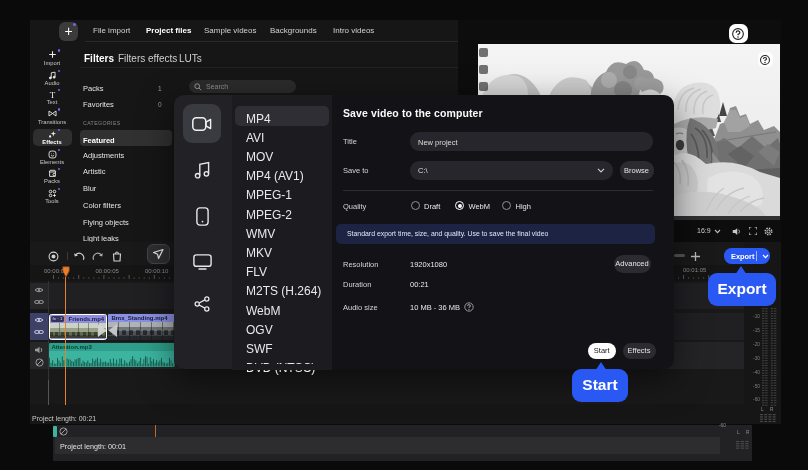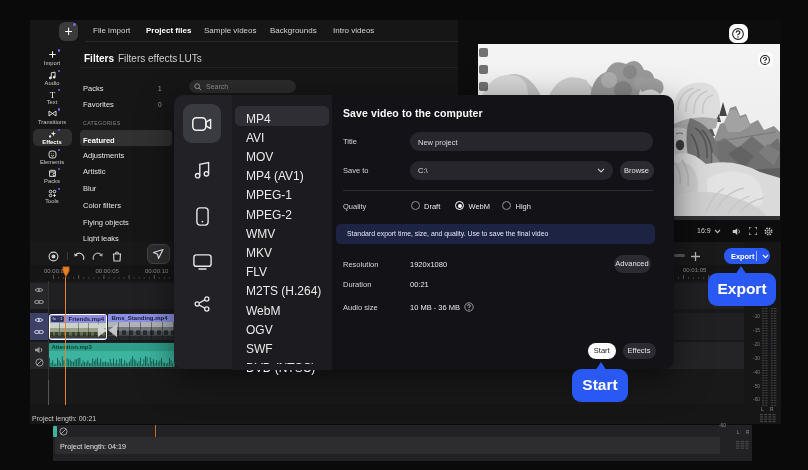--- a/index.html
+++ b/index.html
@@ -762,21 +762,21 @@
 <div class="ab" style="left:53px;top:425px;width:699px;height:36px;background:#222224;z-index:1"></div>
 <div class="ab" style="left:53px;top:425.5px;width:3.5px;height:11px;background:#3cb4a0;border-radius:1px;z-index:2"></div>
 <div class="ab" style="left:59px;top:426.5px;z-index:2">
     <svg width="9" height="9" viewBox="0 0 9 9">
       <circle cx="4.5" cy="4.5" r="3.6" fill="none" stroke="#9a9a9a" stroke-width="1"></circle>
       <line x1="2" y1="7" x2="7" y2="2" stroke="#9a9a9a" stroke-width="1"></line>
     </svg>
   </div>
 <div class="ab" style="left:155px;top:425px;width:1.4px;height:11.5px;background:#c06a28;z-index:2"></div>
 <div class="ab" style="left:55px;top:437px;width:665px;height:16.5px;background:#2d2d2f;z-index:2"></div>
-<span class="ab" style="left:60px;top:441.5px;font-size:7.2px;color:#e2e2e2;z-index:3">Project length: 04:19</span>
+<span class="ab" style="left:60px;top:441.5px;font-size:7.2px;color:#e2e2e2;z-index:3">Project length: 00:01</span>
 <span class="ab" style="left:719px;top:423px;font-size:4.8px;color:#8d8d8d;z-index:3">-60</span>
 <span class="ab" style="left:737px;top:430px;font-size:4.8px;color:#8d8d8d;z-index:3">L</span>
 <span class="ab" style="left:746px;top:430px;font-size:4.8px;color:#8d8d8d;z-index:3">R</span>
 <svg class="ab" style="left:736px;top:441px;z-index:3" width="15" height="10">
     <rect x="0.0" y="0.0" width="3.4" height="1.1" fill="#4a4a4d"></rect>
     <rect x="4.6" y="0.0" width="3.4" height="1.1" fill="#4a4a4d"></rect>
     <rect x="9.2" y="0.0" width="3.4" height="1.1" fill="#4a4a4d"></rect>
     <rect x="0.0" y="2.2" width="3.4" height="1.1" fill="#4a4a4d"></rect>
     <rect x="4.6" y="2.2" width="3.4" height="1.1" fill="#4a4a4d"></rect>
     <rect x="9.2" y="2.2" width="3.4" height="1.1" fill="#4a4a4d"></rect>

